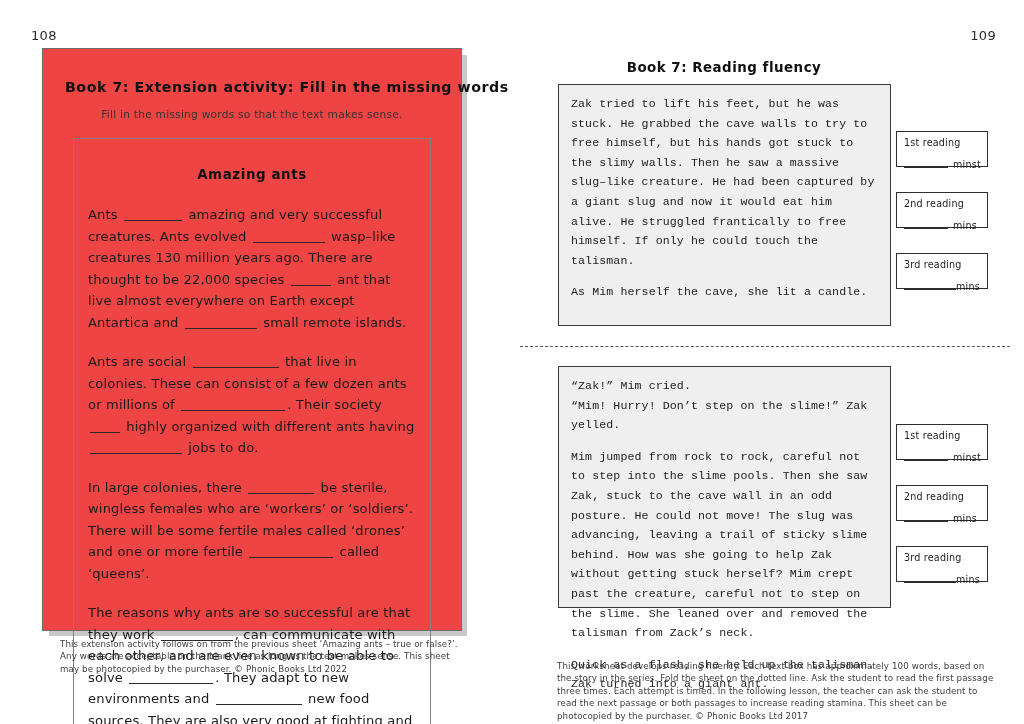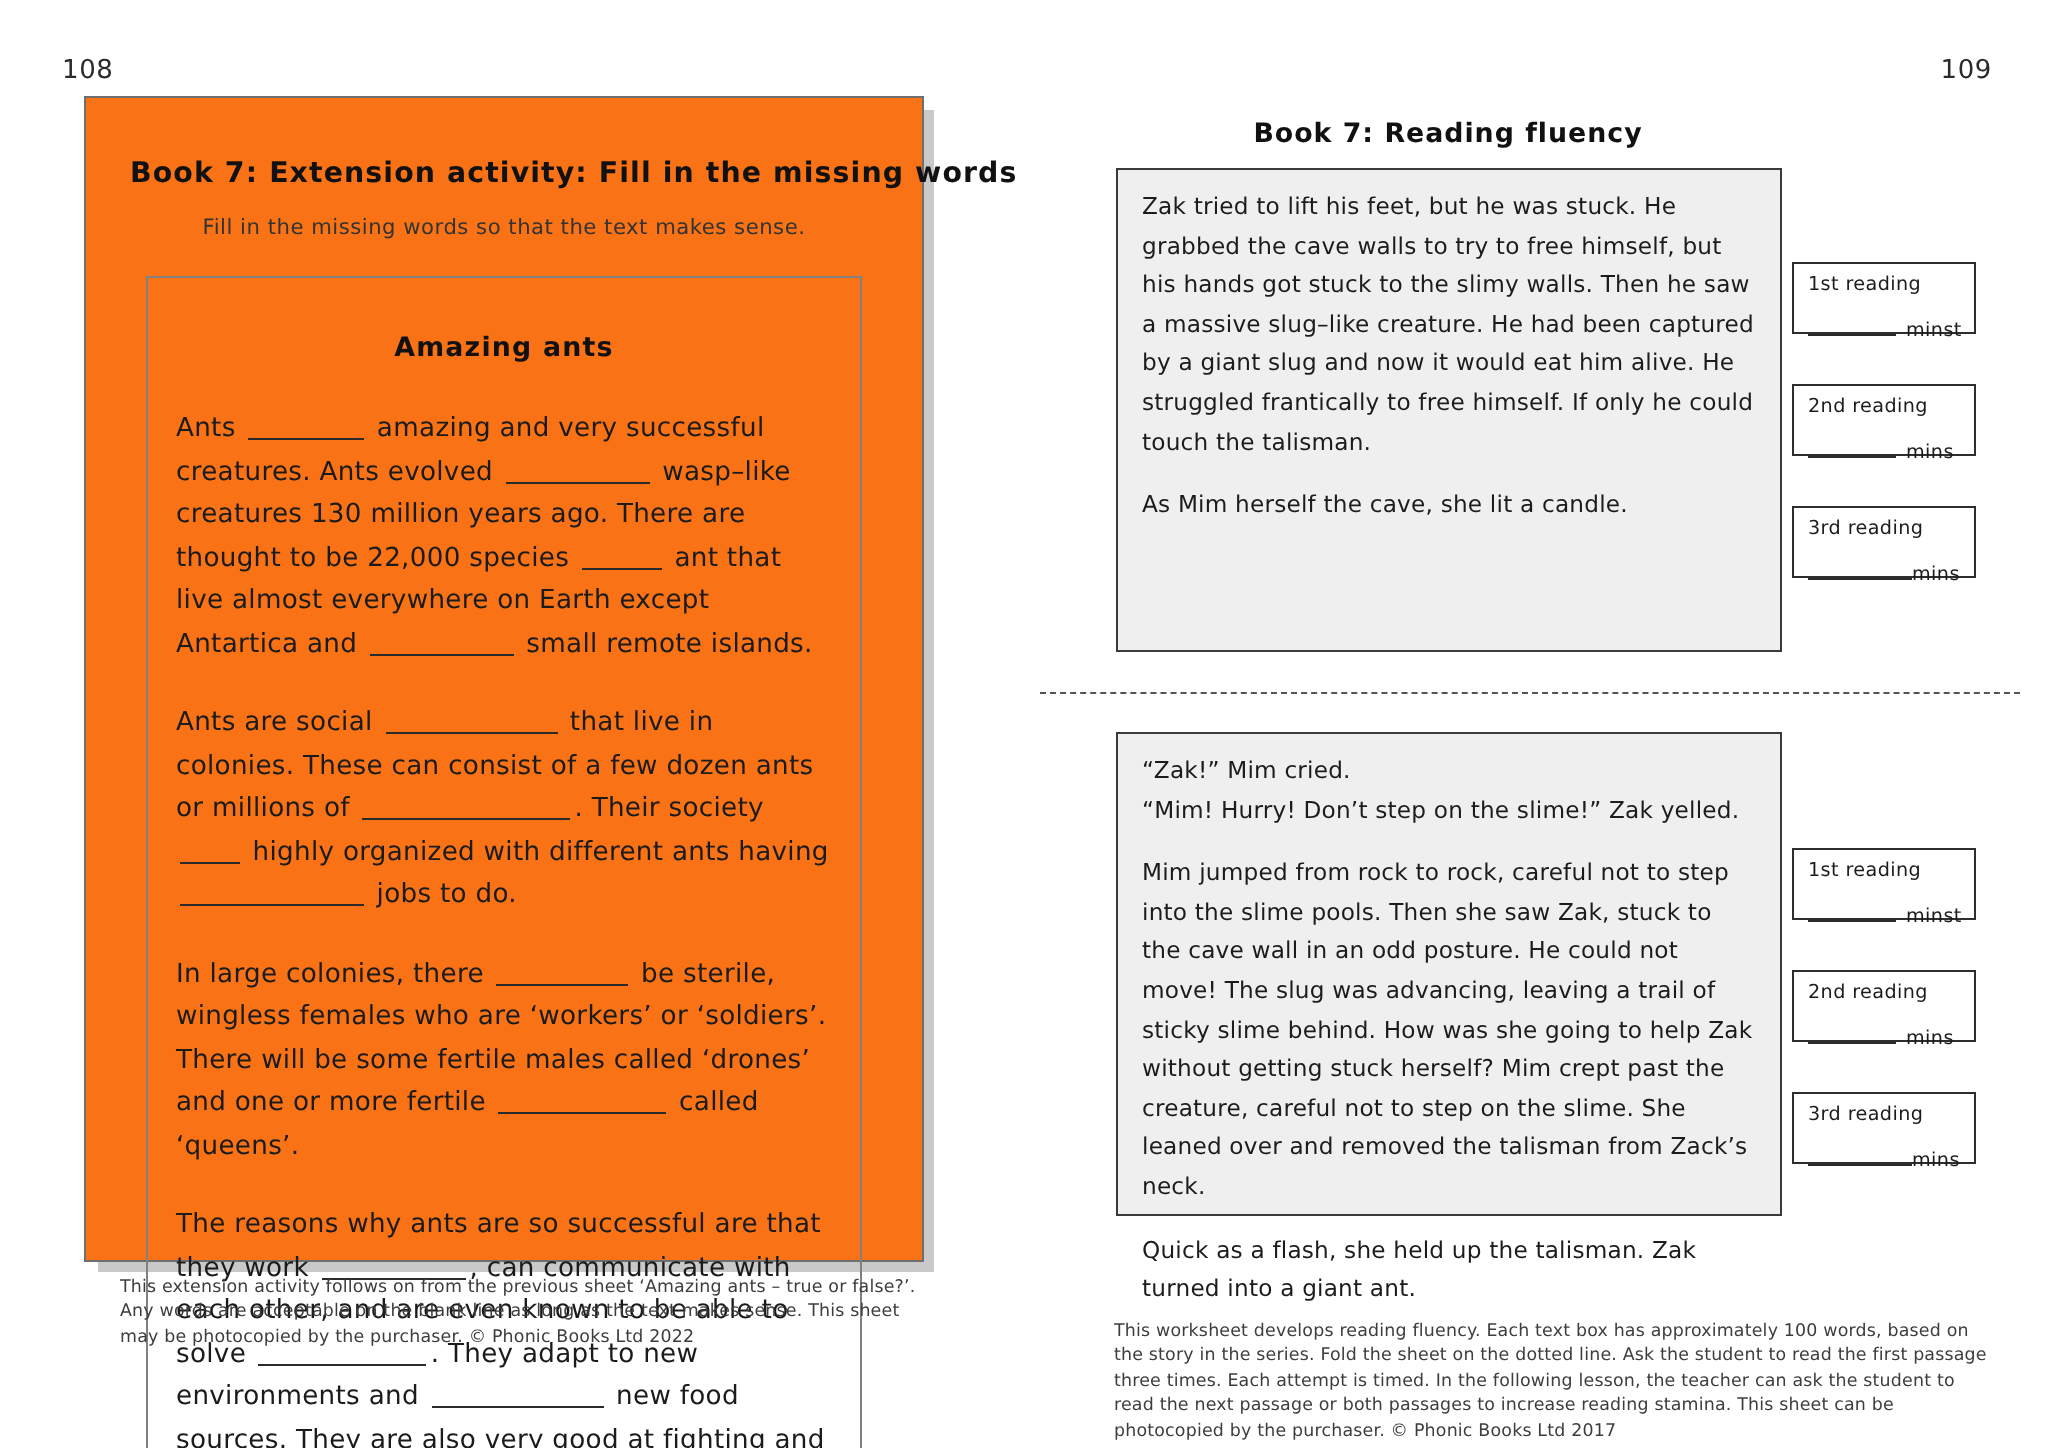--- a/index.html
+++ b/index.html
@@ -24,21 +24,21 @@
     letter-spacing: .3px;
   }
   #folio-left  { left: 31px;  top: 28px; }
   #folio-right { right: 28px; top: 28px; }
 
   
   #left-sheet {
     position: absolute;
     left: 42px; top: 48px;
     width: 420px; height: 583px;
-    background: #f97316;
+    background: #ef4444;
     border: 1px solid #6f6f6f;
     box-shadow: 6px 6px 0 -1px #c9c9c9;
   }
   #left-sheet-inner {
     padding: 20px 22px 0 22px;
   }
   .sheet-title {
     text-align: center;
     font-weight: bold;
     font-size: 14.2px;
@@ -106,20 +106,21 @@
     font-size: 13.4px;
     letter-spacing: .5px;
     color: #111;
   }
 
   .passage-box {
     position: absolute;
     background: #efefef;
     border: 1.6px solid #3a3a3a;
     padding: 9px 12px 28px 12px;
+    font-family: Liberation Mono, monospace;
   }
   #passage-box-1 { left: 558px; top: 84px;  width: 333px; height: 242px; }
   #passage-box-2 { left: 558px; top: 366px; width: 333px; height: 242px; }
   .passage-para {
     font-size: 11.6px;
     line-height: 19.6px;
     color: #1c1c1c;
     margin: 0 0 12px 0;
     letter-spacing: .1px;
   }

